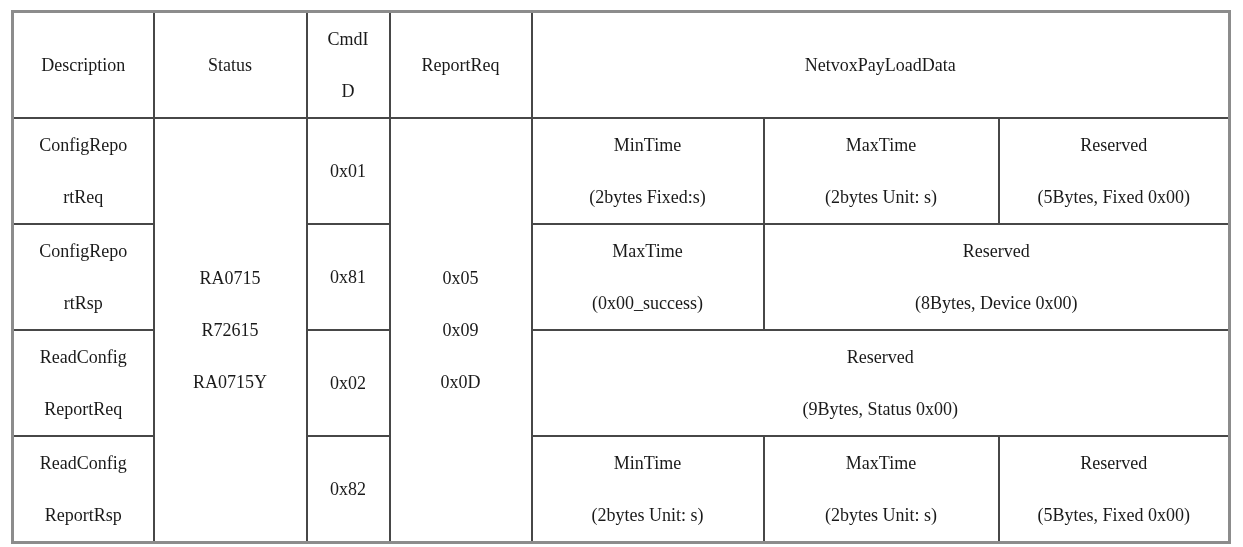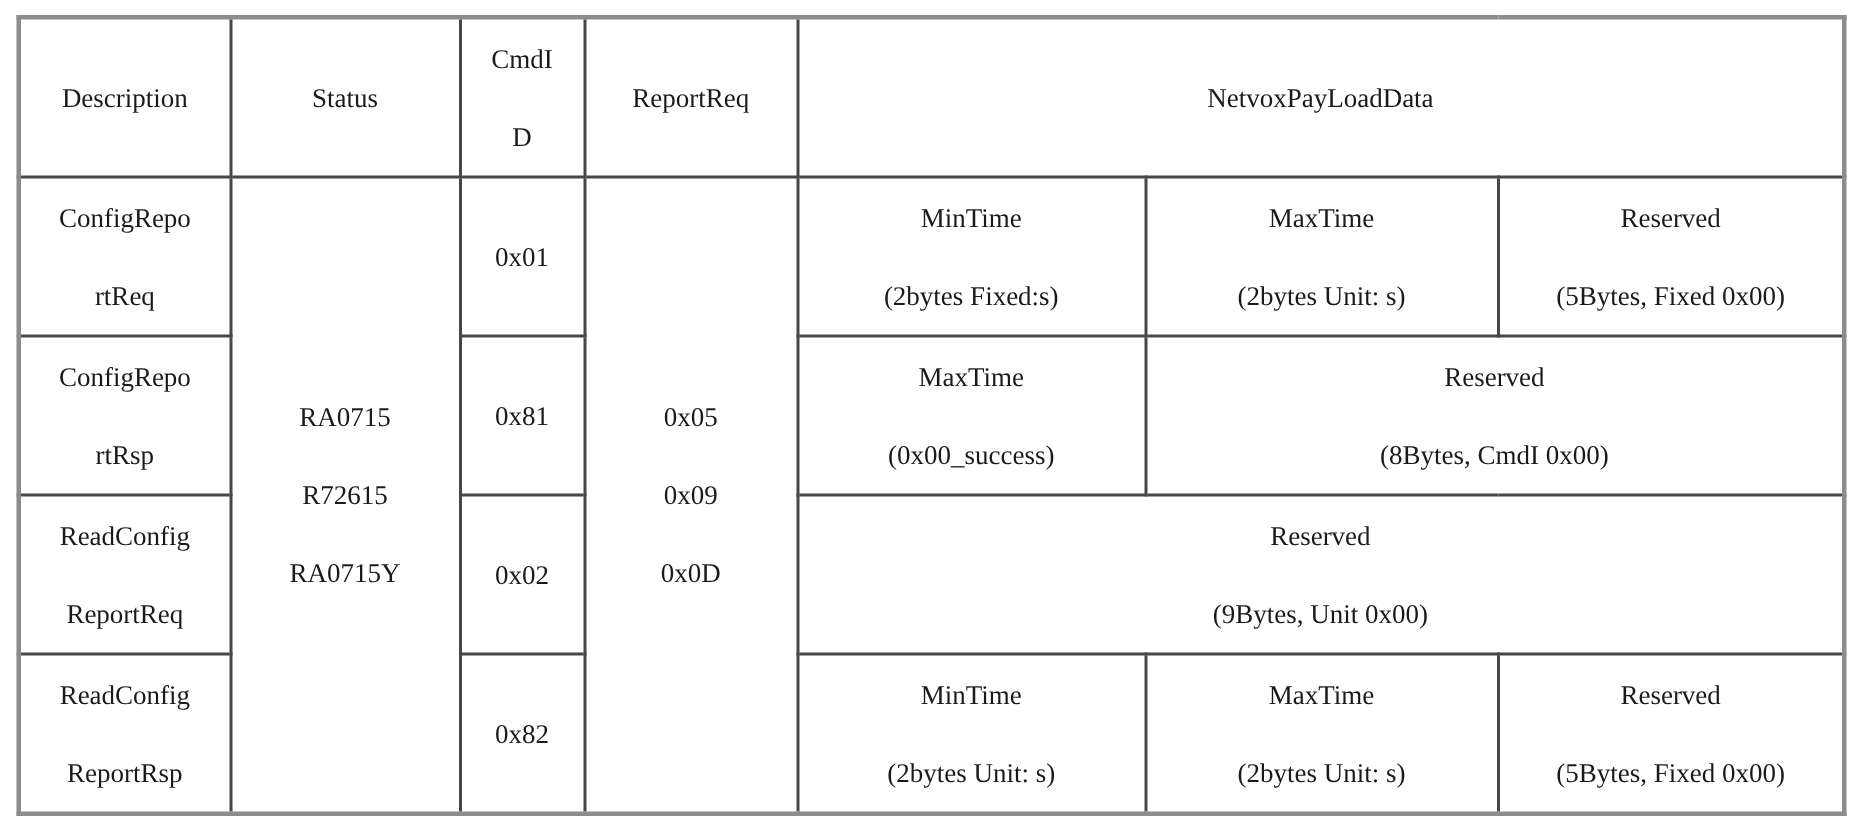--- a/index.html
+++ b/index.html
@@ -121,35 +121,35 @@
     </td>
     <td>
       <div class="single">0x81</div>
     </td>
     <td>
       <div class="payload-title">MaxTime</div>
       <div class="payload-detail">(0x00_success)</div>
     </td>
     <td colspan="2">
       <div class="payload-title">Reserved</div>
-      <div class="payload-detail">(8Bytes, CmdI 0x00)</div>
+      <div class="payload-detail">(8Bytes, Device 0x00)</div>
     </td>
   </tr>
 
   <tr class="body-row">
     <td>
       <div class="lines">ReadConfig
 ReportReq</div>
     </td>
     <td>
       <div class="single">0x02</div>
     </td>
     <td colspan="3">
       <div class="payload-title">Reserved</div>
-      <div class="payload-detail">(9Bytes, Unit 0x00)</div>
+      <div class="payload-detail">(9Bytes, Status 0x00)</div>
     </td>
   </tr>
 
   <tr class="body-row">
     <td>
       <div class="lines">ReadConfig
 ReportRsp</div>
     </td>
     <td>
       <div class="single">0x82</div>

